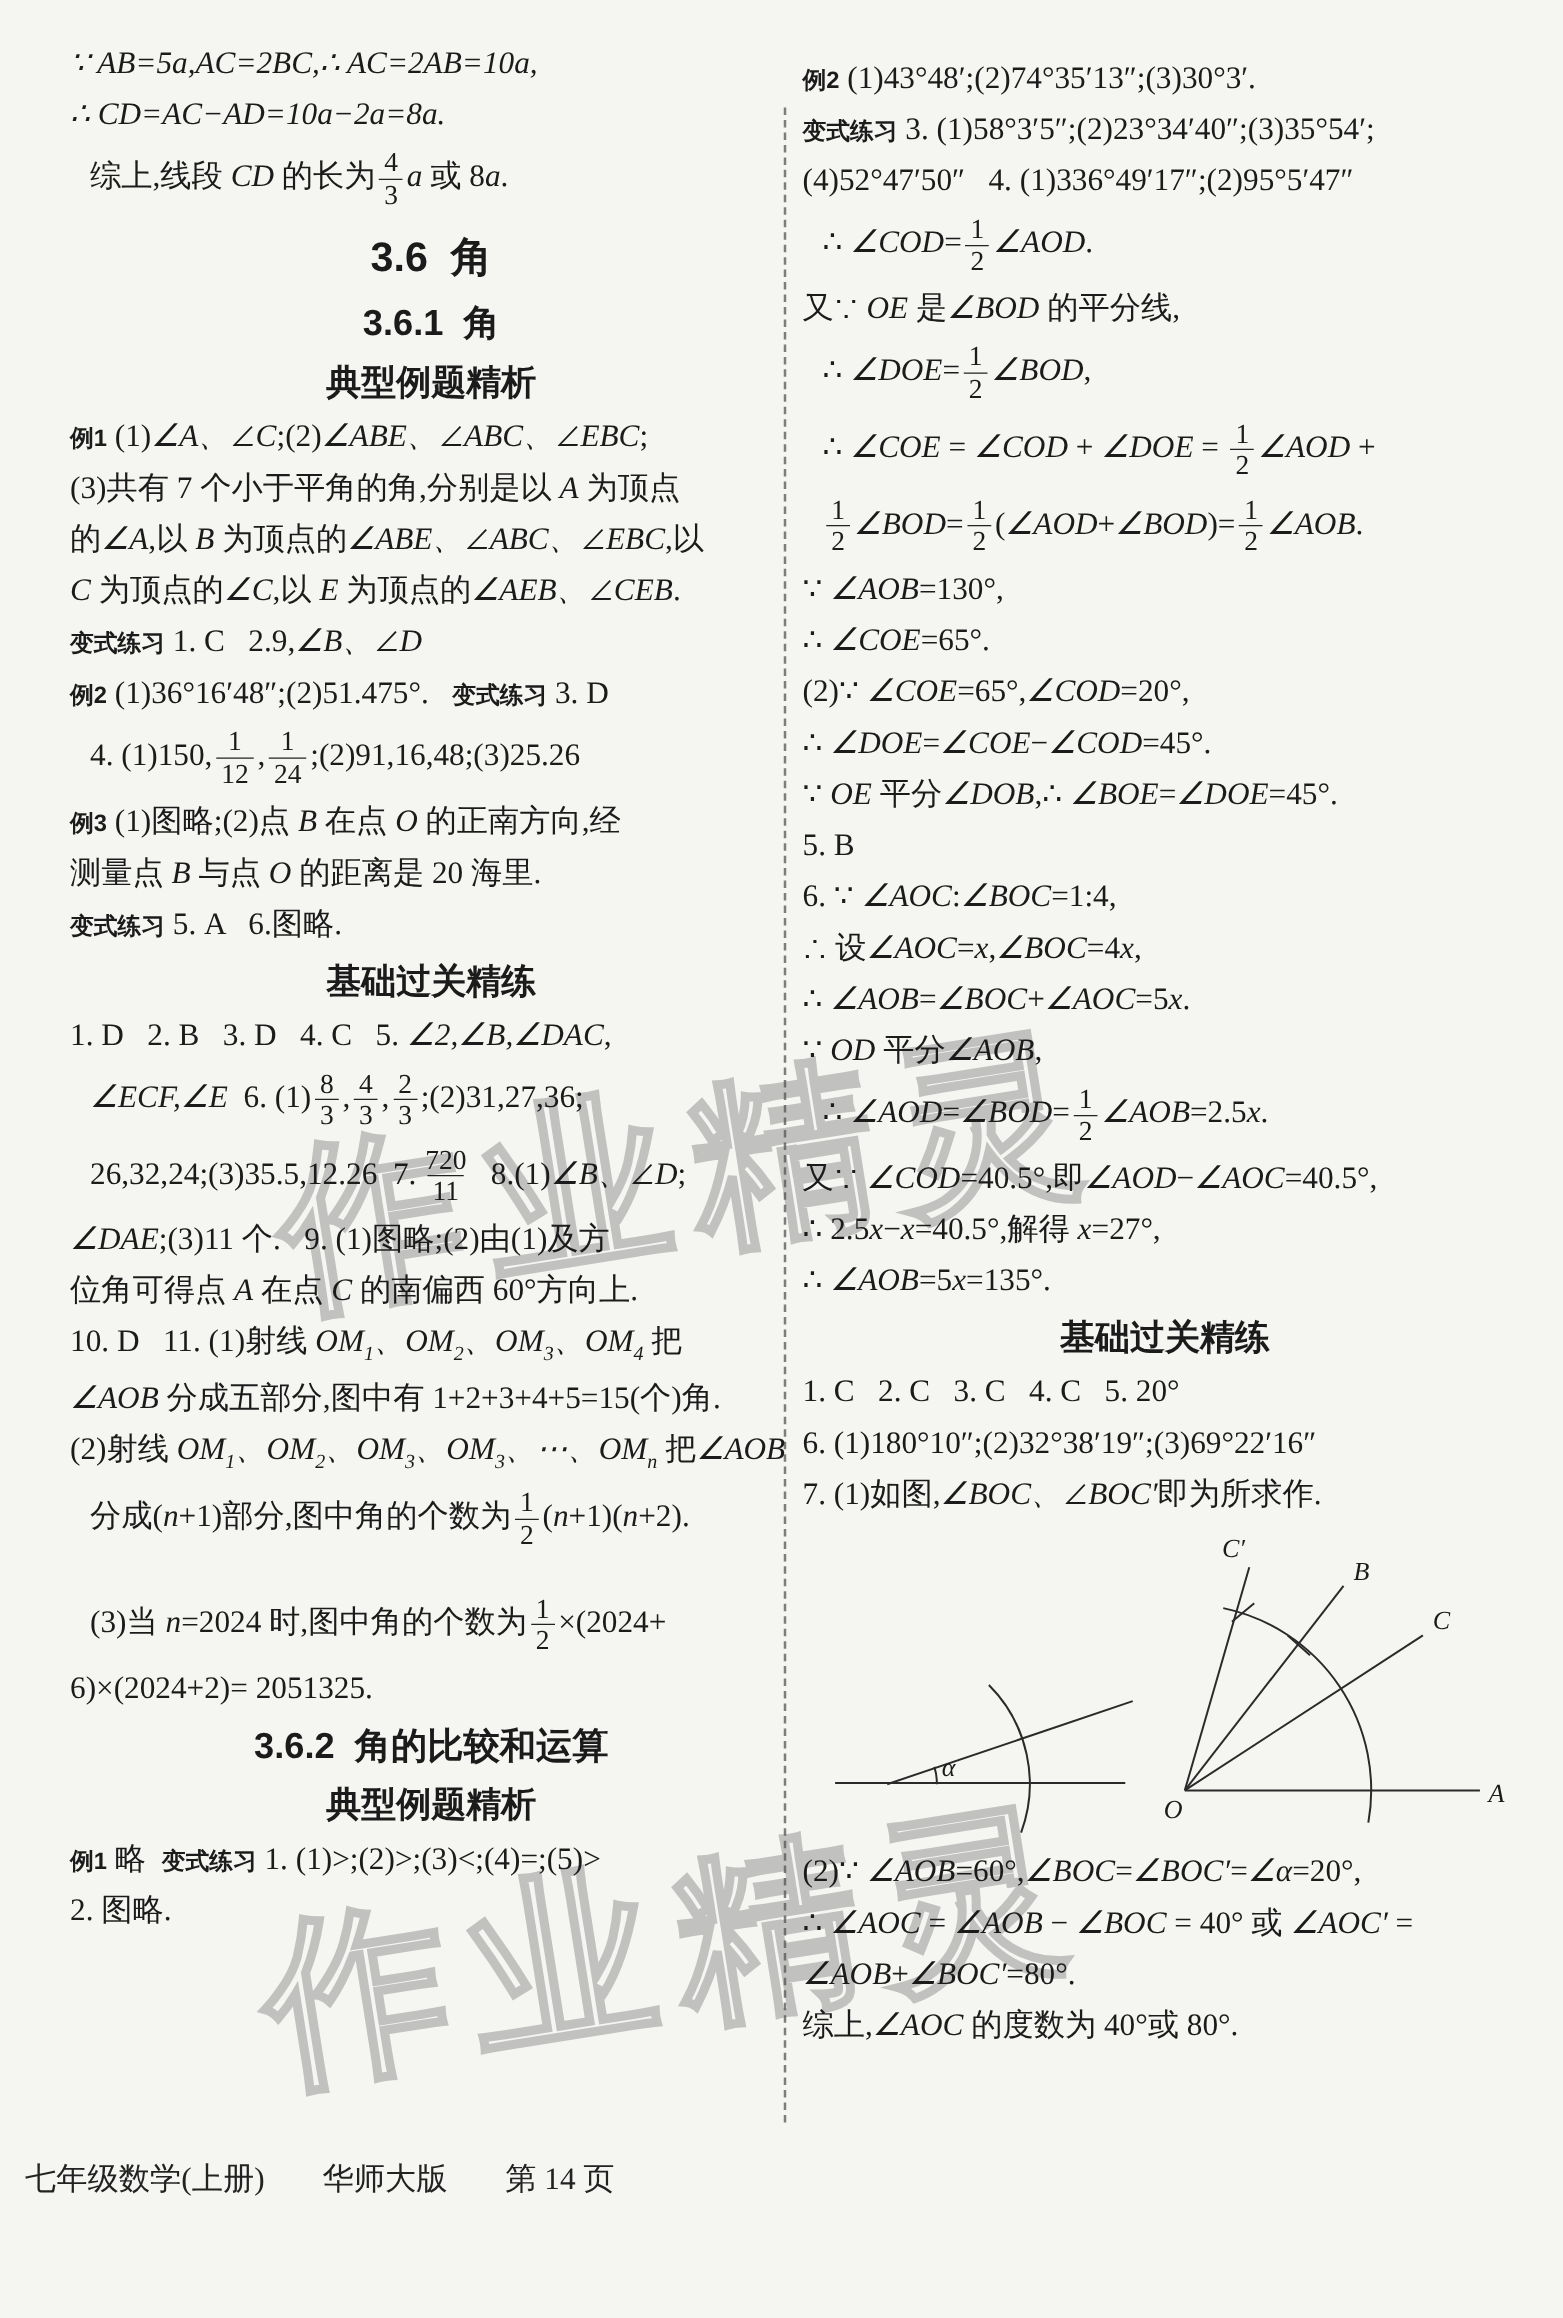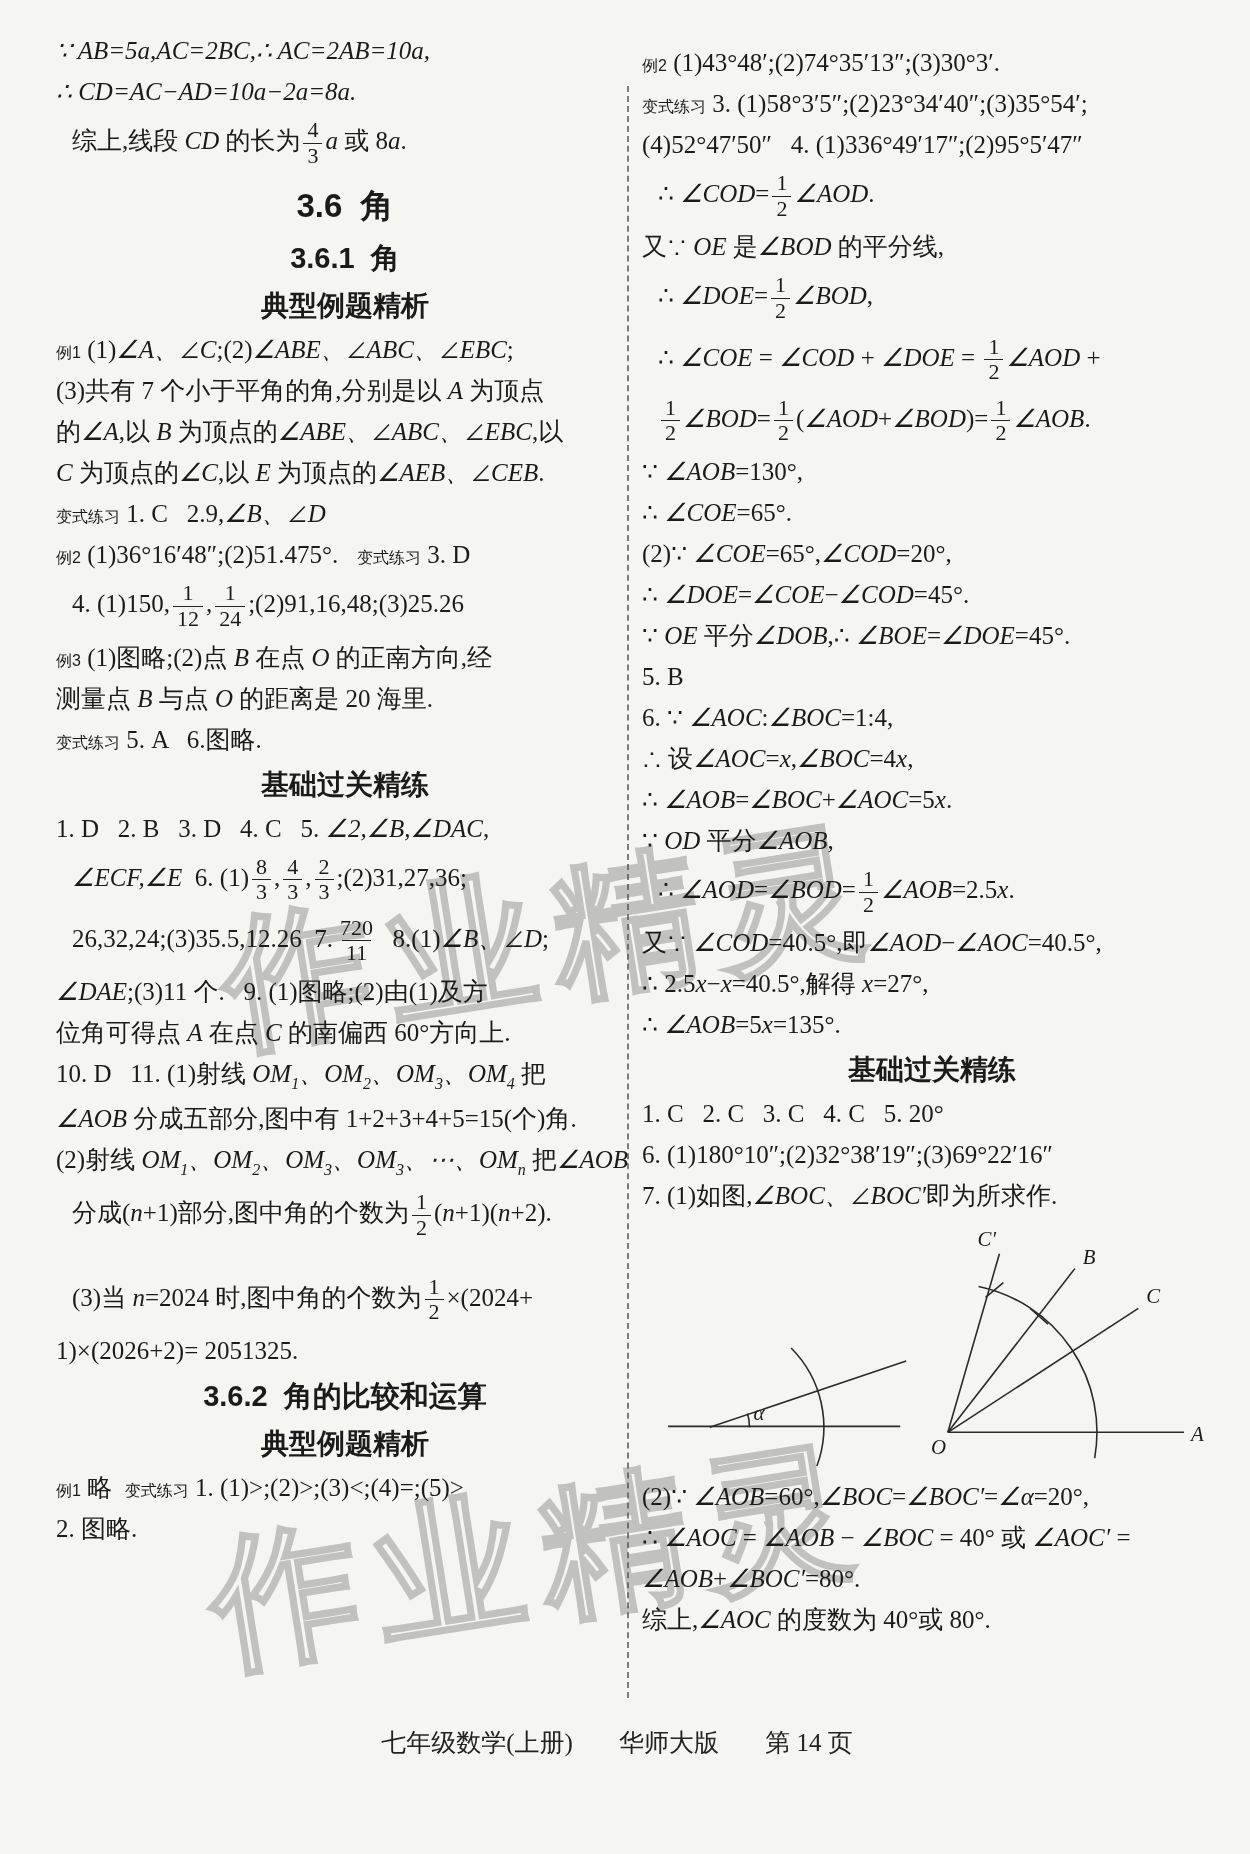--- a/index.html
+++ b/index.html
@@ -6,33 +6,33 @@
   body{
     width:1250px;height:1854px;position:relative;overflow:hidden;
     background:#f5f5f2;color:#1b1b1b;
     font-family:"Liberation Serif",serif;
   }
   .col{position:absolute}
   #col-left{left:56px;top:36px;width:578px}
   #col-right{left:642px;top:48px;width:580px}
   .p{font-size:25px;line-height:1.2;margin-bottom:11px;white-space:pre-wrap}
   .pf{margin:7px 16px 11px}
-  .b{font-weight:normal;font-family:"Liberation Sans",sans-serif;font-size:16px}
+  .b{font-weight:bold;font-family:"Liberation Sans",sans-serif;font-size:19px}
   .m{font-style:italic}
   .sub{font-style:italic;font-size:16px;vertical-align:-7px}
   .frac{display:inline-flex;flex-direction:column;align-items:center;vertical-align:middle;
         margin:0 3px;line-height:1.12;font-size:22px;text-align:center;font-style:normal}
   .frac .fd{border-top:1.8px solid #222;padding:0 4px}
   .frac .fn{padding:0 4px}
   .h1{font-size:33px;font-weight:bold;font-family:"Liberation Sans",sans-serif;text-align:center;margin:16px 0 10px;white-space:pre-wrap}
   .h2{font-size:29px;font-weight:bold;font-family:"Liberation Sans",sans-serif;text-align:center;margin:6px 0 8px;white-space:pre-wrap}
   .h3{font-size:28px;font-weight:bold;font-family:Liberation Sans, sans-serif;text-align:center;margin:4px 0 10px;white-space:pre-wrap}
   #divider{position:absolute;left:627px;top:86px;height:1612px;width:0;
            border-left:2px dashed #555;opacity:.75}
-  #footer{position:absolute;left:0;top:1726px;width:1234px;text-align:center;font-size:25px;color:#222}
+  #footer{position:absolute;left:0;top:1726px;width:1234px;text-align:left;font-size:25px;color:#222}
   #footer span{margin:0 20px}
   .wm{position:absolute;opacity:.5;pointer-events:none}
   #wm-a{left:212px;top:818px;transform:rotate(-9deg)}
   #wm-b{left:200px;top:1438px;transform:rotate(-9deg)}
   .wm text{
     font-family:"Liberation Sans",sans-serif;font-weight:bold;font-size:148px;
     fill:none;stroke:#8f8f8f;stroke-width:2.6px;letter-spacing:18px;
   }
   #figure-block{display:none;margin:4px 0 6px 6px}
   #figure-block svg .lbl{font-style:italic;font-size:21px;fill:#1b1b1b;font-family:"Liberation Serif",serif}
@@ -71,21 +71,21 @@
     <div class="p pf"><span class="m">∠ECF,∠E</span><span>  6. (1)</span><span class="frac"><span class="fn">8</span><span class="fd">3</span></span><span>,</span><span class="frac"><span class="fn">4</span><span class="fd">3</span></span><span>,</span><span class="frac"><span class="fn">2</span><span class="fd">3</span></span><span>;(2)31,27,36;</span></div>
     <div class="p pf"><span>26,32,24;(3)35.5,12.26  7.</span><span class="frac"><span class="fn">720</span><span class="fd">11</span></span><span>  8.(1)</span><span class="m">∠B、∠D</span><span>;</span></div>
     <div class="p"><span class="m">∠DAE</span><span>;(3)11 个.   9. (1)图略;(2)由(1)及方</span></div>
     <div class="p"><span>位角可得点 </span><span class="m">A</span><span> 在点 </span><span class="m">C</span><span> 的南偏西 60°方向上.</span></div>
     <div class="p"><span>10. D   11. (1)射线 </span><span class="m">OM</span><span class="sub">1</span><span class="m">、OM</span><span class="sub">2</span><span class="m">、OM</span><span class="sub">3</span><span class="m">、OM</span><span class="sub">4</span><span> 把</span></div>
     <div class="p"><span class="m">∠AOB</span><span> 分成五部分,图中有 1+2+3+4+5=15(个)角.</span></div>
     <div class="p"><span>(2)射线 </span><span class="m">OM</span><span class="sub">1</span><span class="m">、OM</span><span class="sub">2</span><span class="m">、OM</span><span class="sub">3</span><span class="m">、OM</span><span class="sub">3</span><span class="m">、⋯、OM</span><span class="sub">n</span><span> 把</span><span class="m">∠AOB</span></div>
     <div class="p pf"><span>分成(</span><span class="m">n</span><span>+1)部分,图中角的个数为</span><span class="frac"><span class="fn">1</span><span class="fd">2</span></span><span>(</span><span class="m">n</span><span>+1)(</span><span class="m">n</span><span>+2).</span></div>
     <div style="height: 16px;"></div>
     <div class="p pf"><span>(3)当 </span><span class="m">n</span><span>=2024 时,图中角的个数为</span><span class="frac"><span class="fn">1</span><span class="fd">2</span></span><span>×(2024+</span></div>
-    <div class="p"><span>1)×(2026+2)= 2051325.</span></div>
+    <div class="p"><span>6)×(2024+2)= 2051325.</span></div>
     <div class="h2">3.6.2  角的比较和运算</div>
     <div class="h3">典型例题精析</div>
     <div class="p"><span class="b">例1</span><span> 略  </span><span class="b">变式练习</span><span> 1. (1)&gt;;(2)&gt;;(3)&lt;;(4)=;(5)&gt;</span></div>
     <div class="p"><span>2. 图略.</span></div>
   </div>
 <div id="col-right" class="col">
     <div class="p"><span class="b">例2</span><span> (1)43°48′;(2)74°35′13″;(3)30°3′.</span></div>
     <div class="p"><span class="b">变式练习</span><span> 3. (1)58°3′5″;(2)23°34′40″;(3)35°54′;</span></div>
     <div class="p"><span>(4)52°47′50″   4. (1)336°49′17″;(2)95°5′47″</span></div>
     <div class="p pf"><span>∴ </span><span class="m">∠COD</span><span>=</span><span class="frac"><span class="fn">1</span><span class="fd">2</span></span><span class="m">∠AOD</span><span>.</span></div>

